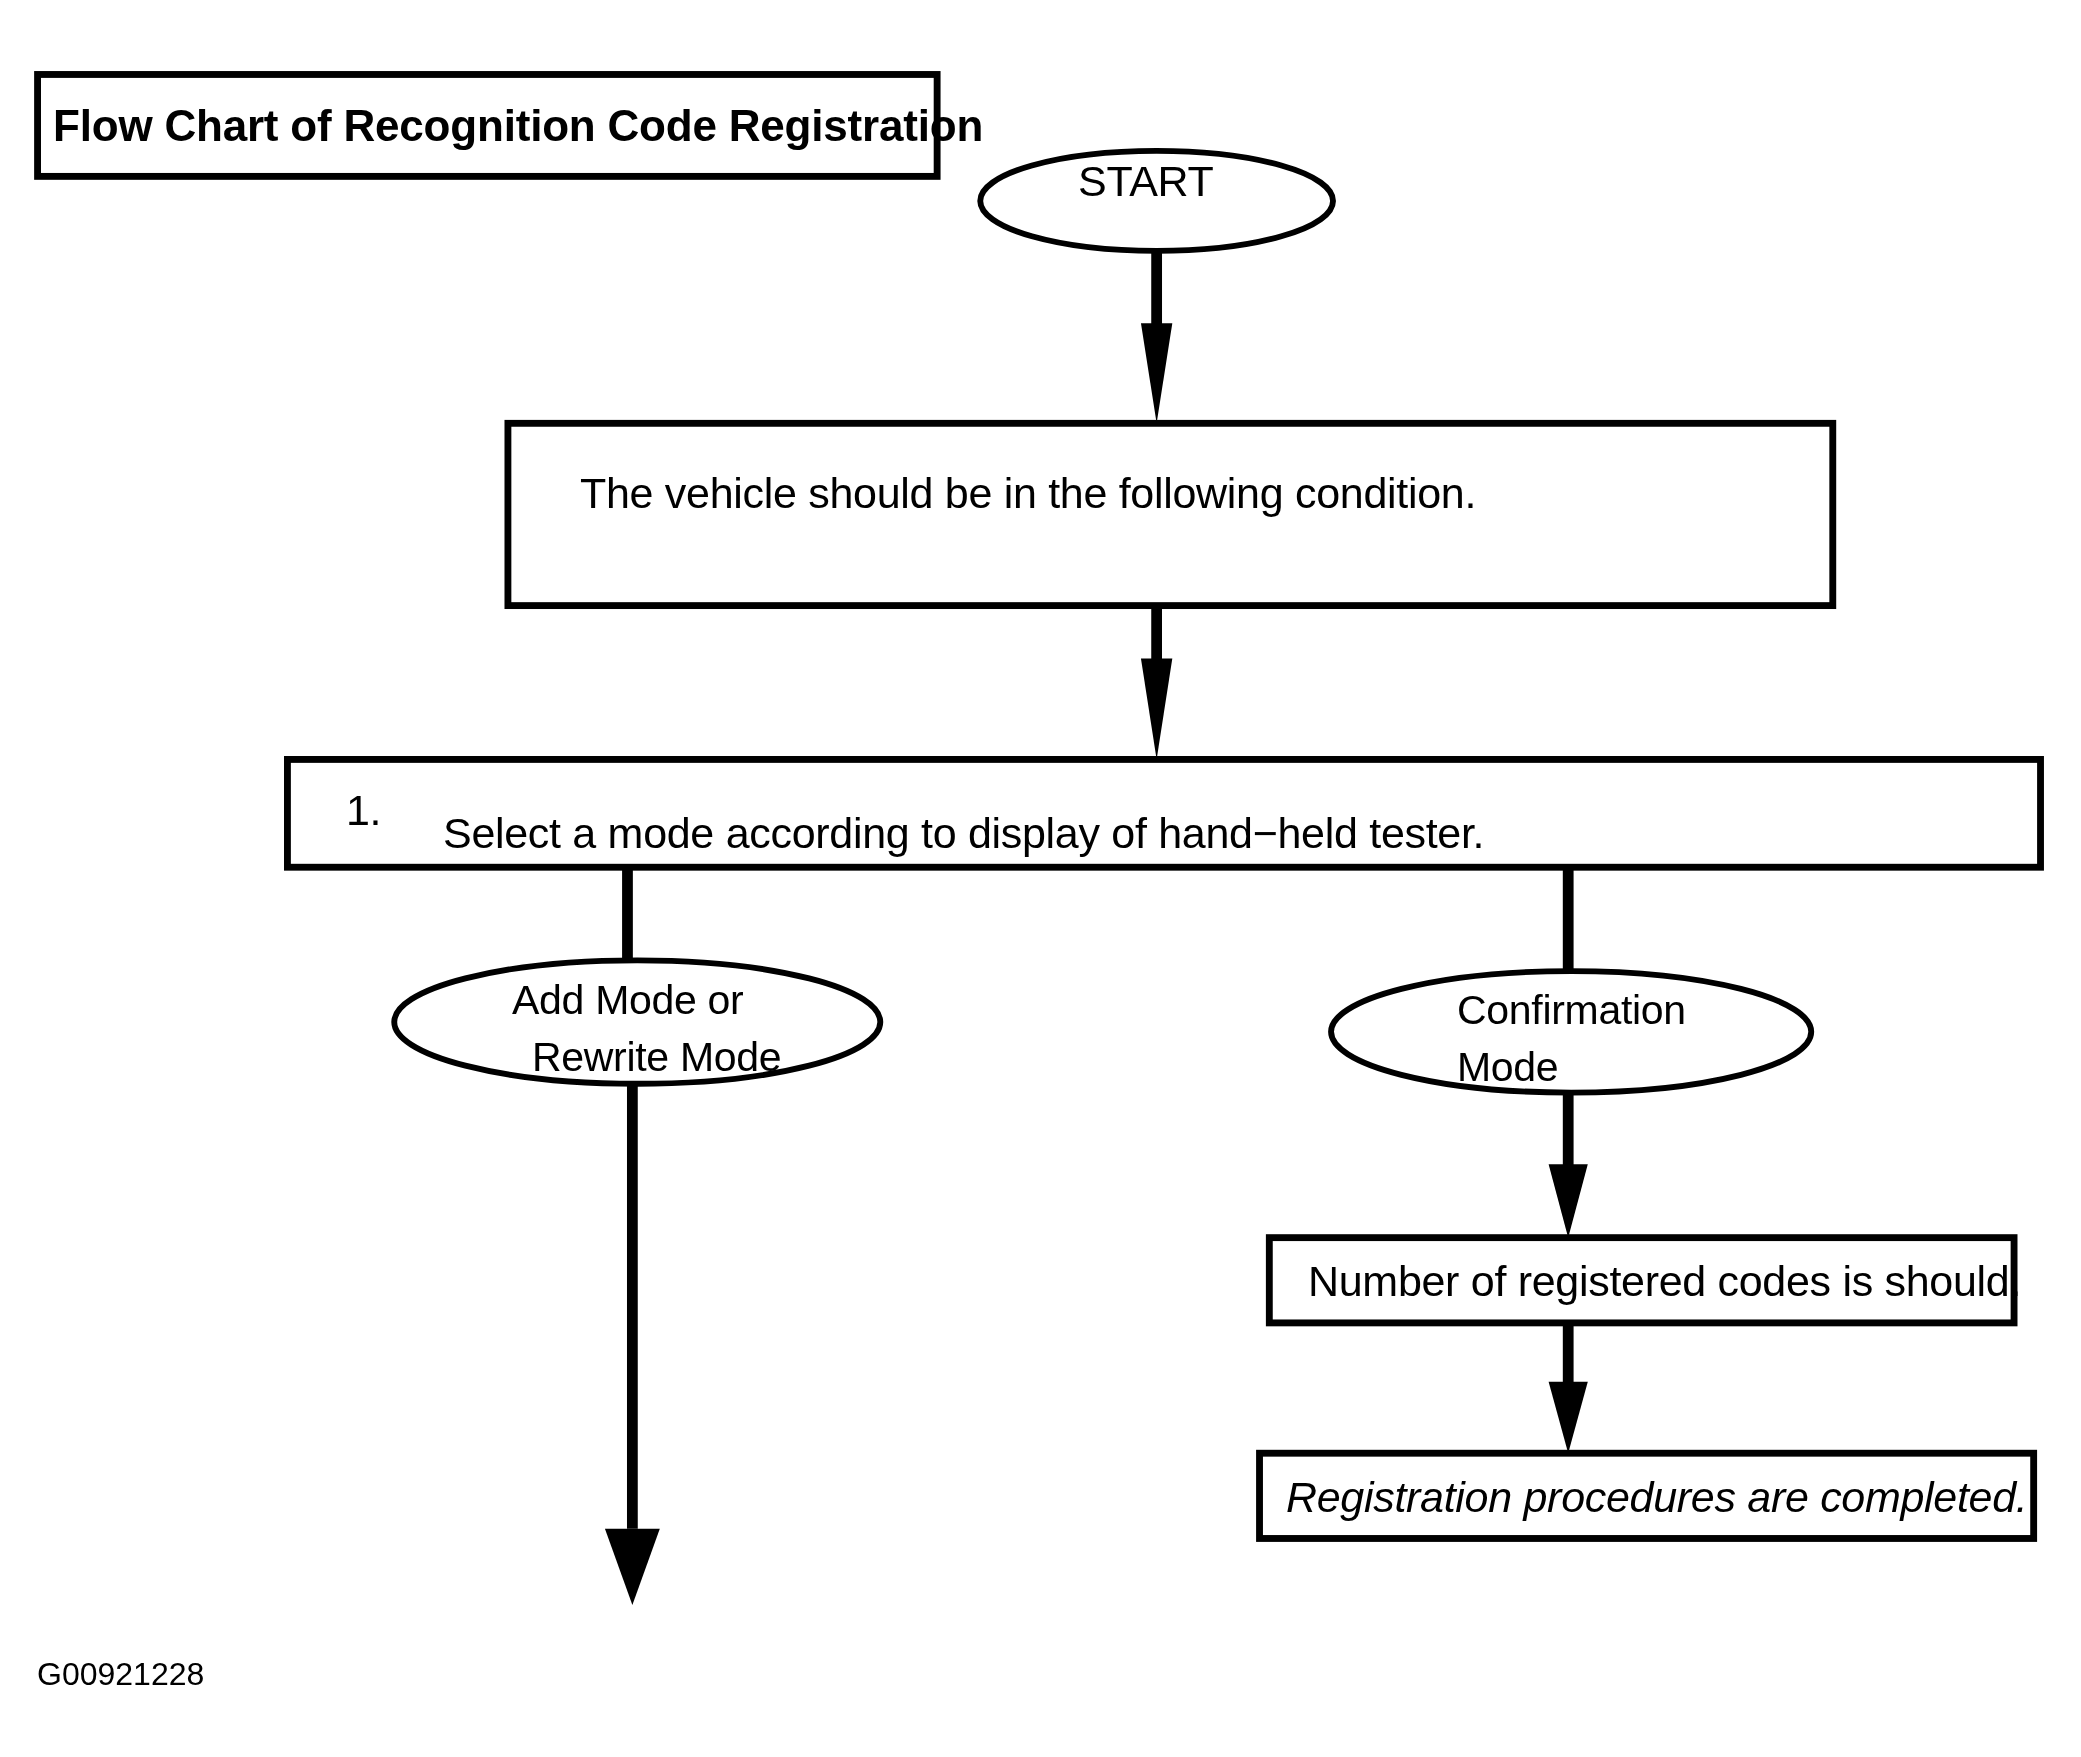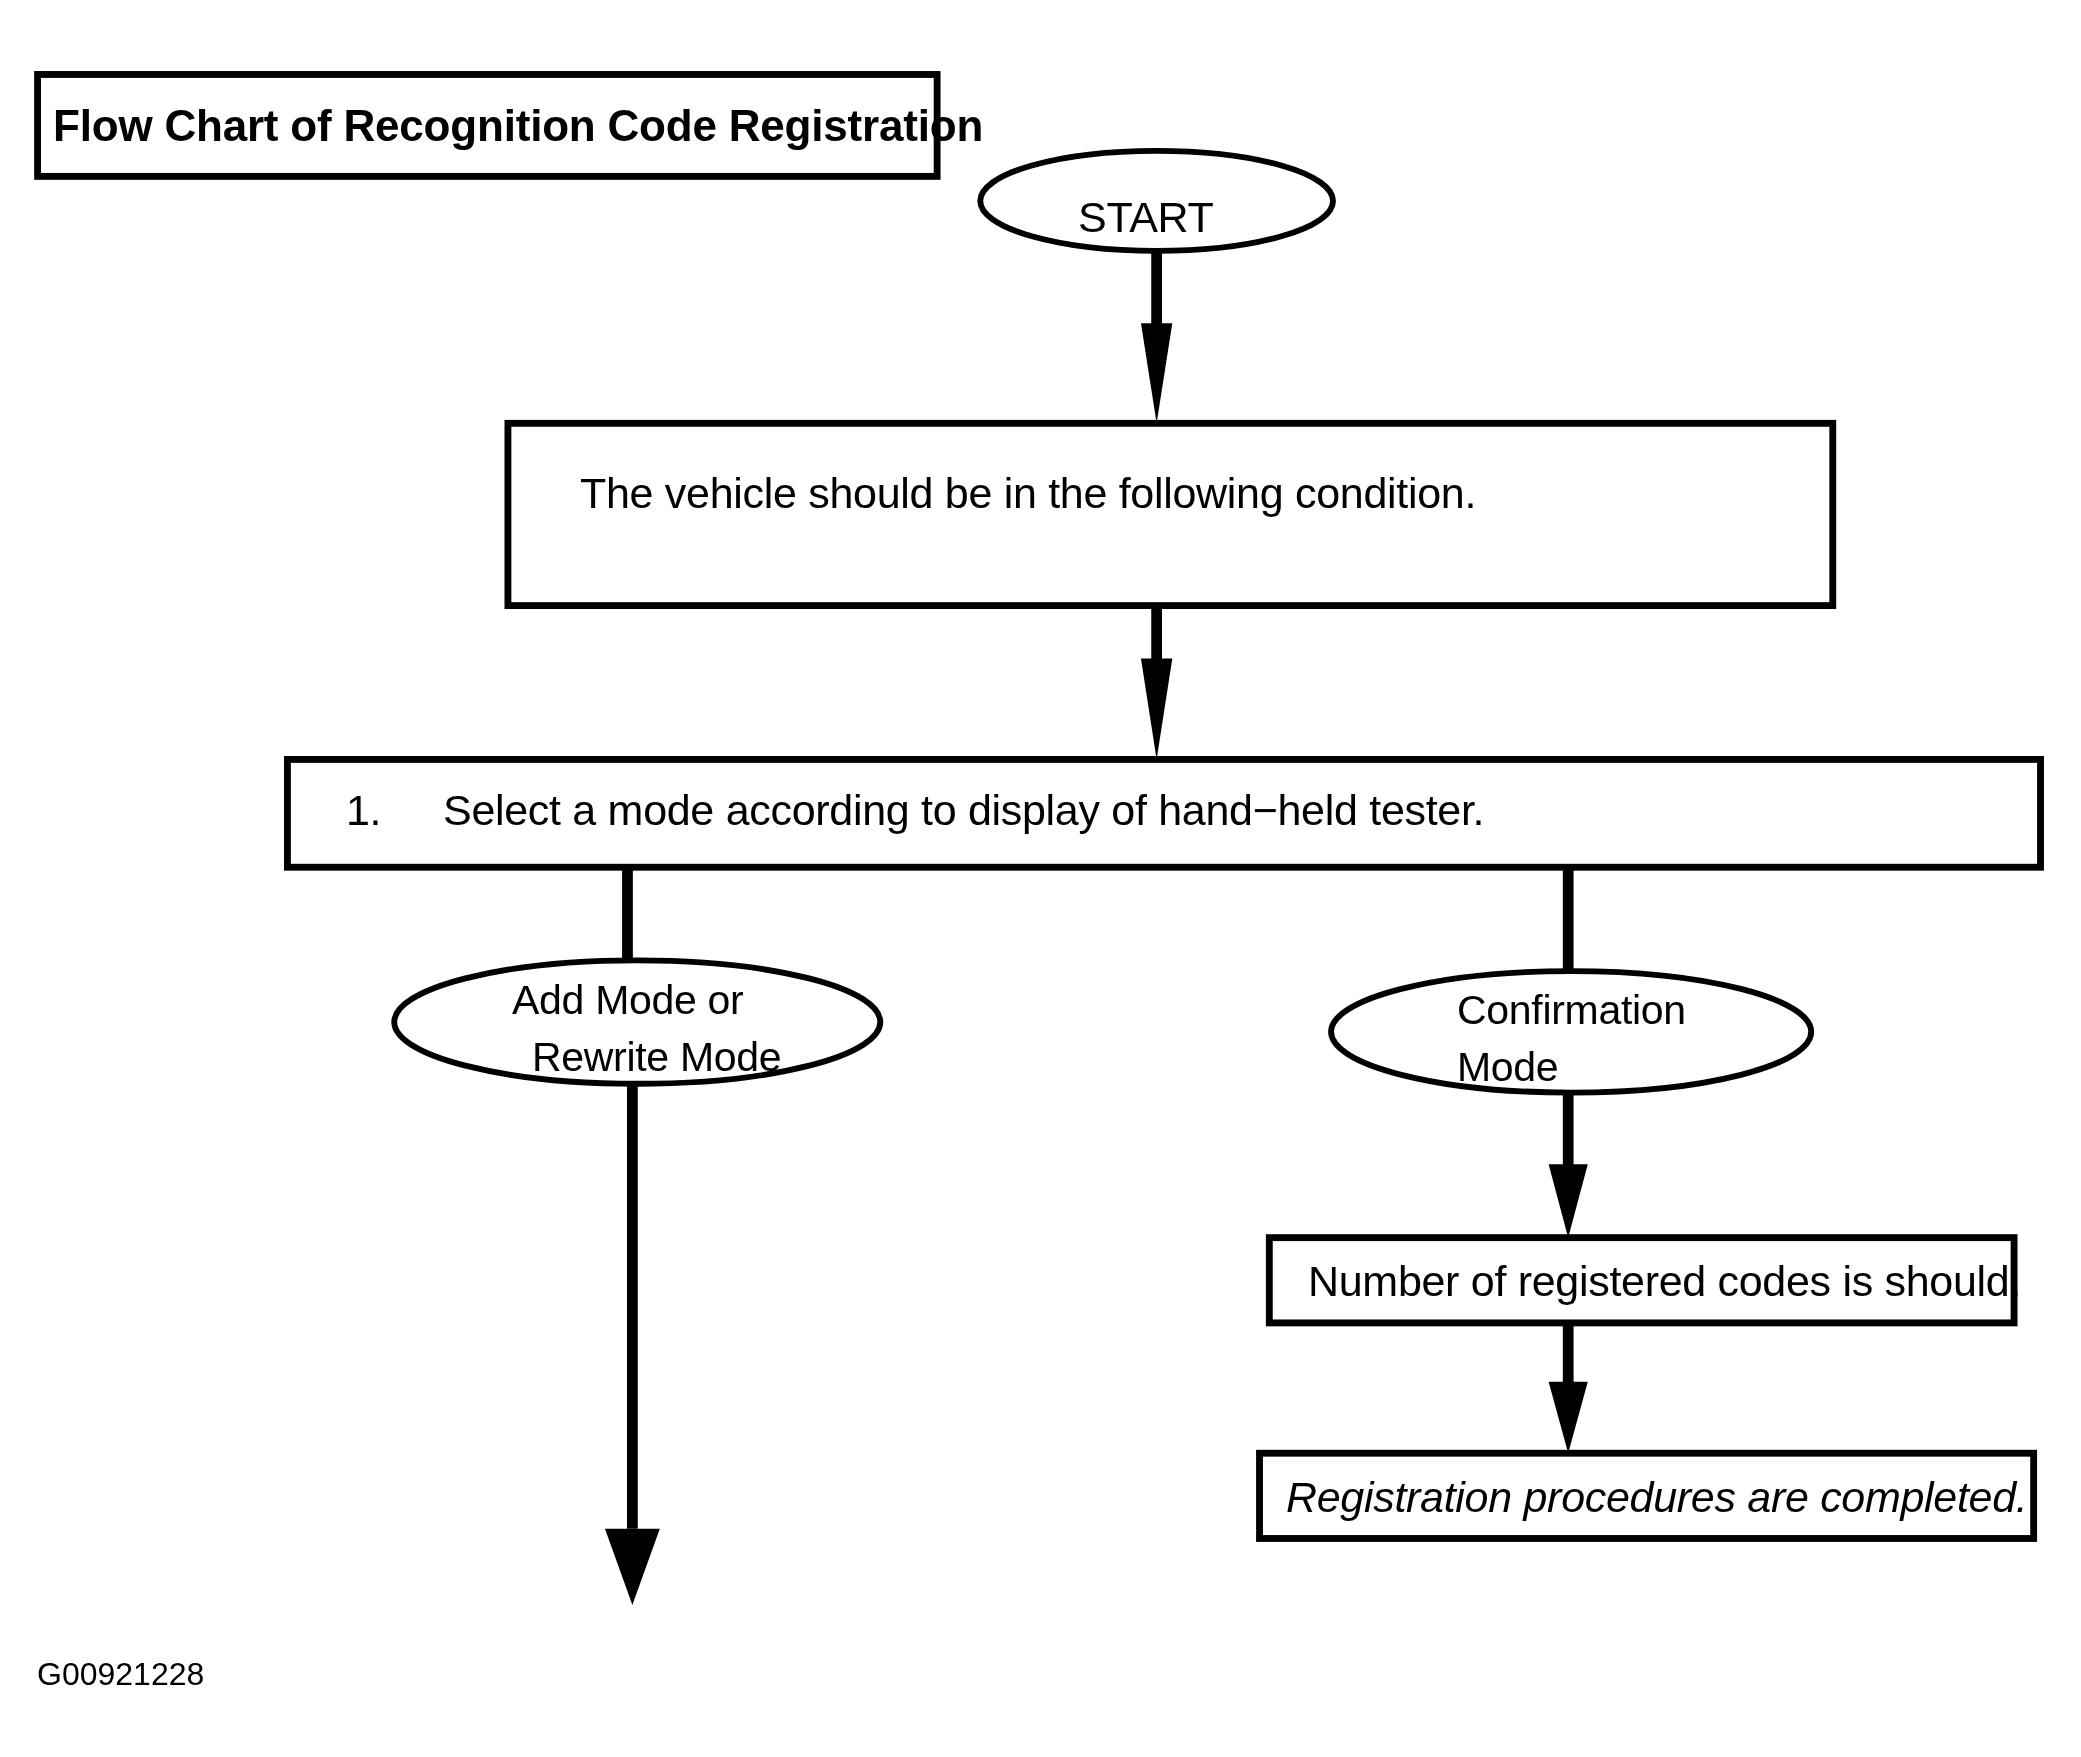--- a/index.html
+++ b/index.html
@@ -131,28 +131,28 @@
 
     <line class="conn-line" x1="1600" y1="1350" x2="1600" y2="1412"></line>
     <polygon class="arrow-head" points="1580,1410 1620,1410 1600,1483"></polygon>
 
     <rect class="shape-rect" x="1285" y="1483" width="790" height="87"></rect>
 
   </svg>
 
   <div class="txt title-text" style="left:53px; top:104px;">Flow Chart of Recognition Code Registration</div>
 
-  <div class="txt body-text" style="left:1078px; top:196px;">START</div>
+  <div class="txt body-text" style="left:1078px; top:160px;">START</div>
 
   <div class="txt body-text" style="left:580px; top:472px;">The vehicle should be in the following condition.</div>
 
 
   <div class="txt body-text" style="left:346px; top:789px;">1.</div>
 
-  <div class="txt body-text" style="left:443px; top:789px;">Select a mode according to display of hand−held tester.</div>
+  <div class="txt body-text" style="left:443px; top:812px;">Select a mode according to display of hand−held tester.</div>
 
   <div class="txt oval-text" style="left:512px; top:980px;">Add Mode or</div>
 
   <div class="txt oval-text" style="left:532px; top:1037px;">Rewrite Mode</div>
 
   <div class="txt oval-text" style="left:1457px; top:990px;">Confirmation</div>
 
   <div class="txt oval-text" style="left:1457px; top:1047px;">Mode</div>
 
   <div class="txt body-text" style="left:1308px; top:1260px;">Number of registered codes is should.</div>

